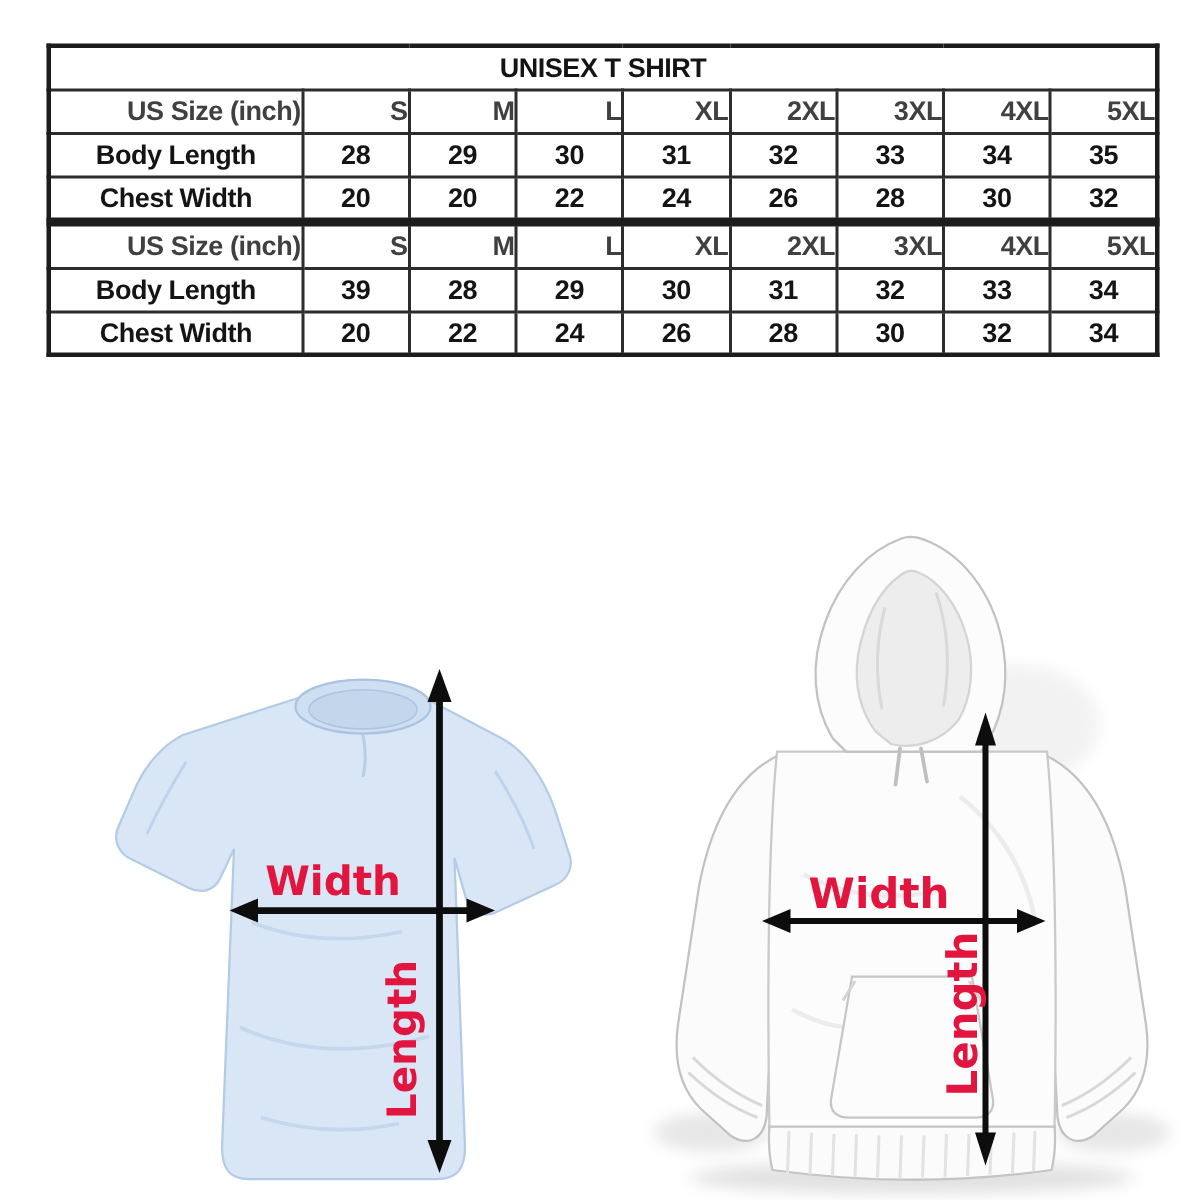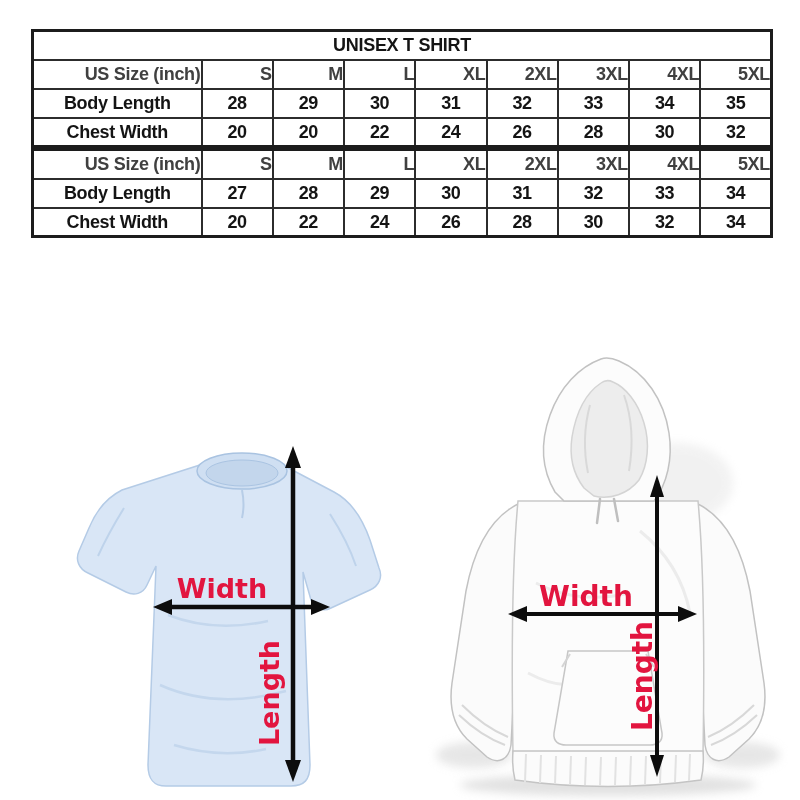--- a/index.html
+++ b/index.html
@@ -122,21 +122,21 @@
       <td>M</td>
       <td>L</td>
       <td>XL</td>
       <td>2XL</td>
       <td>3XL</td>
       <td>4XL</td>
       <td>5XL</td>
     </tr>
     <tr>
       <td>Body Length</td>
-      <td>27</td>
+      <td>39</td>
       <td>28</td>
       <td>29</td>
       <td>30</td>
       <td>31</td>
       <td>32</td>
       <td>33</td>
       <td>34</td>
     </tr>
     <tr>
       <td>Chest Width</td>

